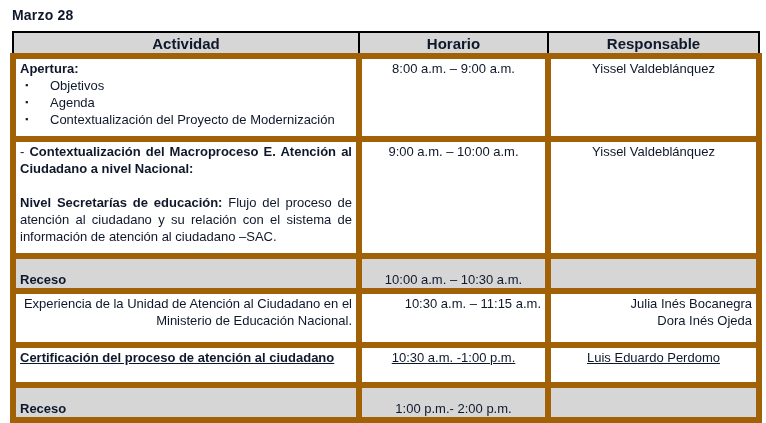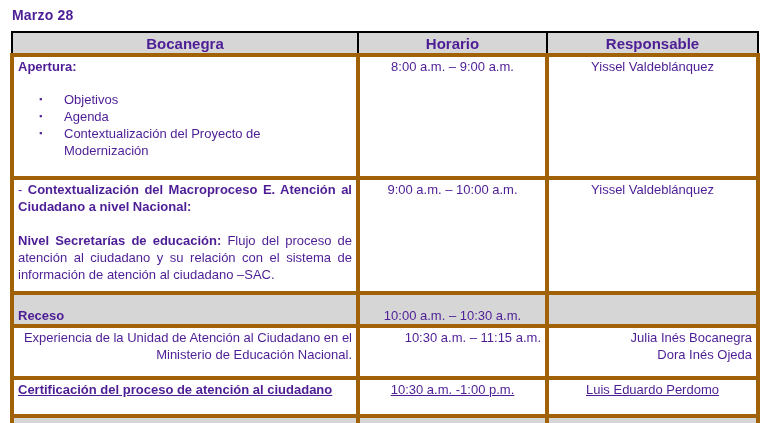--- a/index.html
+++ b/index.html
@@ -1,48 +1,48 @@
 <!DOCTYPE html>
 <html><head>
 <meta charset="utf-8">
 <style>
   html,body{margin:0;padding:0;background:#ffffff;}
   .page{
     width:766px;height:423px;background:#ffffff;position:relative;
     font-family:"Liberation Sans","DejaVu Sans",sans-serif;
-    color:#4c1d95;box-sizing:border-box;overflow:hidden;
+    color:#0f172a;box-sizing:border-box;overflow:hidden;
   }
   .doc-title{
     font-weight:bold;font-size:14px;margin:7px 0 8px 12px;letter-spacing:.2px;
   }
   table.schedule{
     border-collapse:collapse;table-layout:fixed;
     margin-left:10px;width:746px;
     font-size:13px;line-height:17px;
   }
   table.schedule col.c1{width:346px;}
   table.schedule col.c2{width:189px;}
   table.schedule col.c3{width:211px;}
   table.schedule th{
     border:2px solid #000;background:#d6d6d6;
     font-size:15px;font-weight:bold;text-align:center;
     height:20px;padding:0 2px;vertical-align:middle;
   }
   table.schedule td{
-    border:4px solid #a16207;vertical-align:top;padding:1px 4px 1px 4px;
+    border:6px solid #a16207;vertical-align:top;padding:1px 4px 1px 4px;
     background:#ffffff;
   }
   table.schedule{border:2px solid #000;}
   td.act{text-align:left;}
   td.act.just{text-align:justify;}
   td.time,td.resp{text-align:center;}
   .b{font-weight:bold;margin-top:34px;}
   .act p{margin:0;}
   .act p.gap-below{margin-bottom:17px;}
-  ul.bullets{list-style:none;margin:16px;padding:0;}
+  ul.bullets{list-style:none;margin:0;padding:0;}
   ul.bullets li{position:relative;padding-left:30px;}
   ul.bullets li::before{
     content:"▪";position:absolute;left:5px;top:0px;font-size:9px;line-height:17px;
   }
   tr.recess td{
     background:#d6d6d6;height:15px;padding-top:12px;padding-bottom:0;
   }
   tr.recess td.label{font-weight:bold;}
   tr.r1 td{height:75px;}
   tr.r2 td{height:109px;}
@@ -58,21 +58,21 @@
   <div class="doc-title">Marzo 28</div>
 
   <table class="schedule">
     <colgroup>
         <col class="c1">
         <col class="c2">
         <col class="c3">
       </colgroup>
     <thead>
       <tr>
-        <th>Bocanegra</th>
+        <th>Actividad</th>
         <th>Horario</th>
         <th>Responsable</th>
       </tr>
     </thead>
     <tbody>
 
       <tr class="r1">
         <td class="act">
           <p class="b">Apertura:</p>
           <ul class="bullets">

